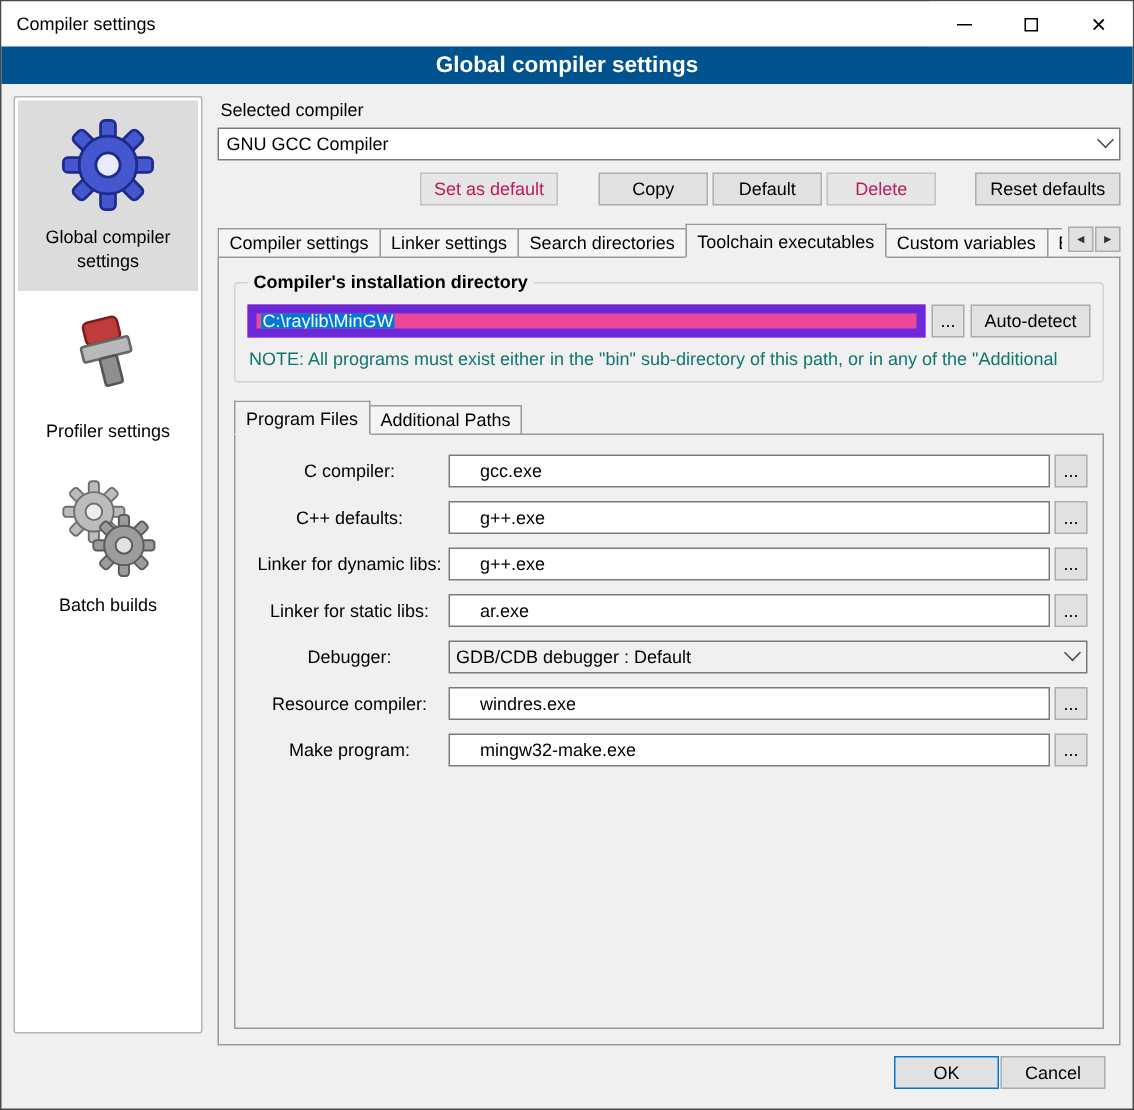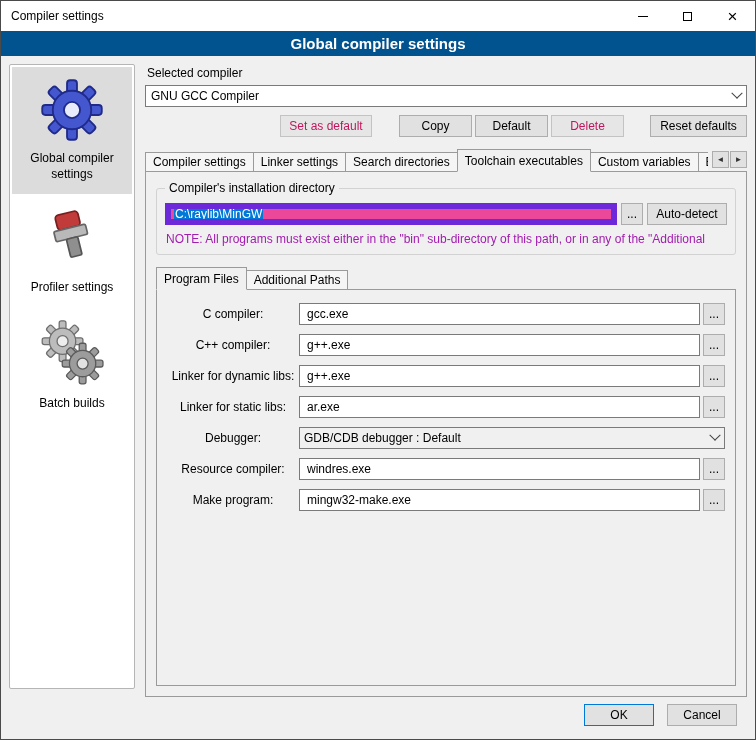--- a/index.html
+++ b/index.html
@@ -48,37 +48,37 @@
   .tab { flex:0 0 auto; height:20px; display:flex; align-items:center; padding:0 7px;
          background:#f5f5f5; border:1px solid #9a9a9a; white-space:nowrap; margin-left:-1px; }
   .tab:first-child { margin-left:0; }
   .tab.active { height:23px; background:#f0f0f0; border-bottom:1px solid #f0f0f0; position:relative; z-index:3; }
   .tab-arrows { display:flex; gap:1px; margin-left:4px; margin-bottom:4px; }
   .tab-arrow { width:17px; height:17px; background:#e1e1e1; border:1px solid #adadad; font-size:8px; line-height:1;
                display:flex; align-items:center; justify-content:center; font-family:inherit; color:#333; padding:0; }
   .panel { border:1px solid #9a9a9a; background:#f0f0f0; flex:1; padding:10px 10px 10px; display:flex; flex-direction:column; min-height:0; position:relative; z-index:1; }
   
   .groupbox { border:1px solid #d2d2d2; border-radius:3px; position:relative; margin-top:6px; padding:14px 8px 6px; }
-  .gb-title { position:absolute; top:-8px; left:8px; background:#f0f0f0; padding:0 4px; }
+  .gb-title { position:absolute; top:-8px; left:8px; background:#f0f0f0; padding:0 4px;font-weight:bold; }
   .dir-row { display:flex; gap:4px; align-items:center; }
   .dir-input { flex:1; height:22px; border:6px solid #6d28d9; background:#ec4899; display:flex; align-items:center; padding-left:3px; overflow:hidden; }
   .dir-input .sel { background:#0078d7; color:#fff; padding:2px 1px; white-space:nowrap; }
   .btn-sm { width:22px; height:22px; padding:0; flex:0 0 22px; }
   .btn-auto { width:80px; padding:0; flex:0 0 80px; }
-  .note { color:#a21caf; margin:7px 0 2px 1px; white-space:nowrap; overflow:hidden; }
+  .note { color:#0f766e; margin:7px 0 2px 1px; white-space:nowrap; overflow:hidden; }
   
   .subtabstrip { margin-top:12px; }
   .inner-panel { border:1px solid #9a9a9a; background:#f0f0f0; flex:1; padding:13px 10px; position:relative; z-index:1; }
   .frow { display:flex; align-items:center; margin-bottom:9px; }
   .frow label { flex:0 0 132px;text-align:center; }
-  .tinput { flex:1; height:22px; border:1px solid #7a7a7a; background:#fff; font-family:inherit; font-size:12px; padding:0 7px; min-width:0; outline:none; }
+  .tinput { flex:1; height:22px; border:1px solid #7a7a7a; background:#fff; font-family:inherit; font-size:12px; padding:0 20px; min-width:0; outline:none; }
   .frow .btn-sm { margin-left:3px; }
   .fselect { flex:1; height:22px; border:1px solid #7a7a7a; background:#f0f0f0; display:flex; align-items:center; padding-left:4px; }
   
-  .footer { flex:0 0 40px; display:flex; justify-content:flex-end; align-items:center; gap:13px; padding:0 18px 8px 0; }
+  .footer { flex:0 0 40px; display:flex; justify-content:flex-end; align-items:center; gap:1px; padding:0 18px 8px 0; }
   .footer .btn { width:70px; padding:0; }
   .btn-ok { border-color:#0078d7; }
 </style>
 </head>
 <body>
 
 <svg width="0" height="0" style="position:absolute">
   <defs>
     <g id="gear" stroke-linejoin="round">
       <rect x="42" y="2" width="16" height="96" rx="5"></rect>
@@ -203,21 +203,21 @@
 
         <div class="inner-panel">
 
           <div class="frow">
             <label>C compiler:</label>
             <input class="tinput" value="gcc.exe" style="">
             <button class="btn btn-sm">...</button>
           </div>
 
           <div class="frow">
-            <label>C++ compiler:</label>
+            <label>C++ defaults:</label>
             <input class="tinput" value="g++.exe" style="">
             <button class="btn btn-sm">...</button>
           </div>
 
           <div class="frow">
             <label>Linker for dynamic libs:</label>
             <input class="tinput" value="g++.exe" style="">
             <button class="btn btn-sm">...</button>
           </div>
 

